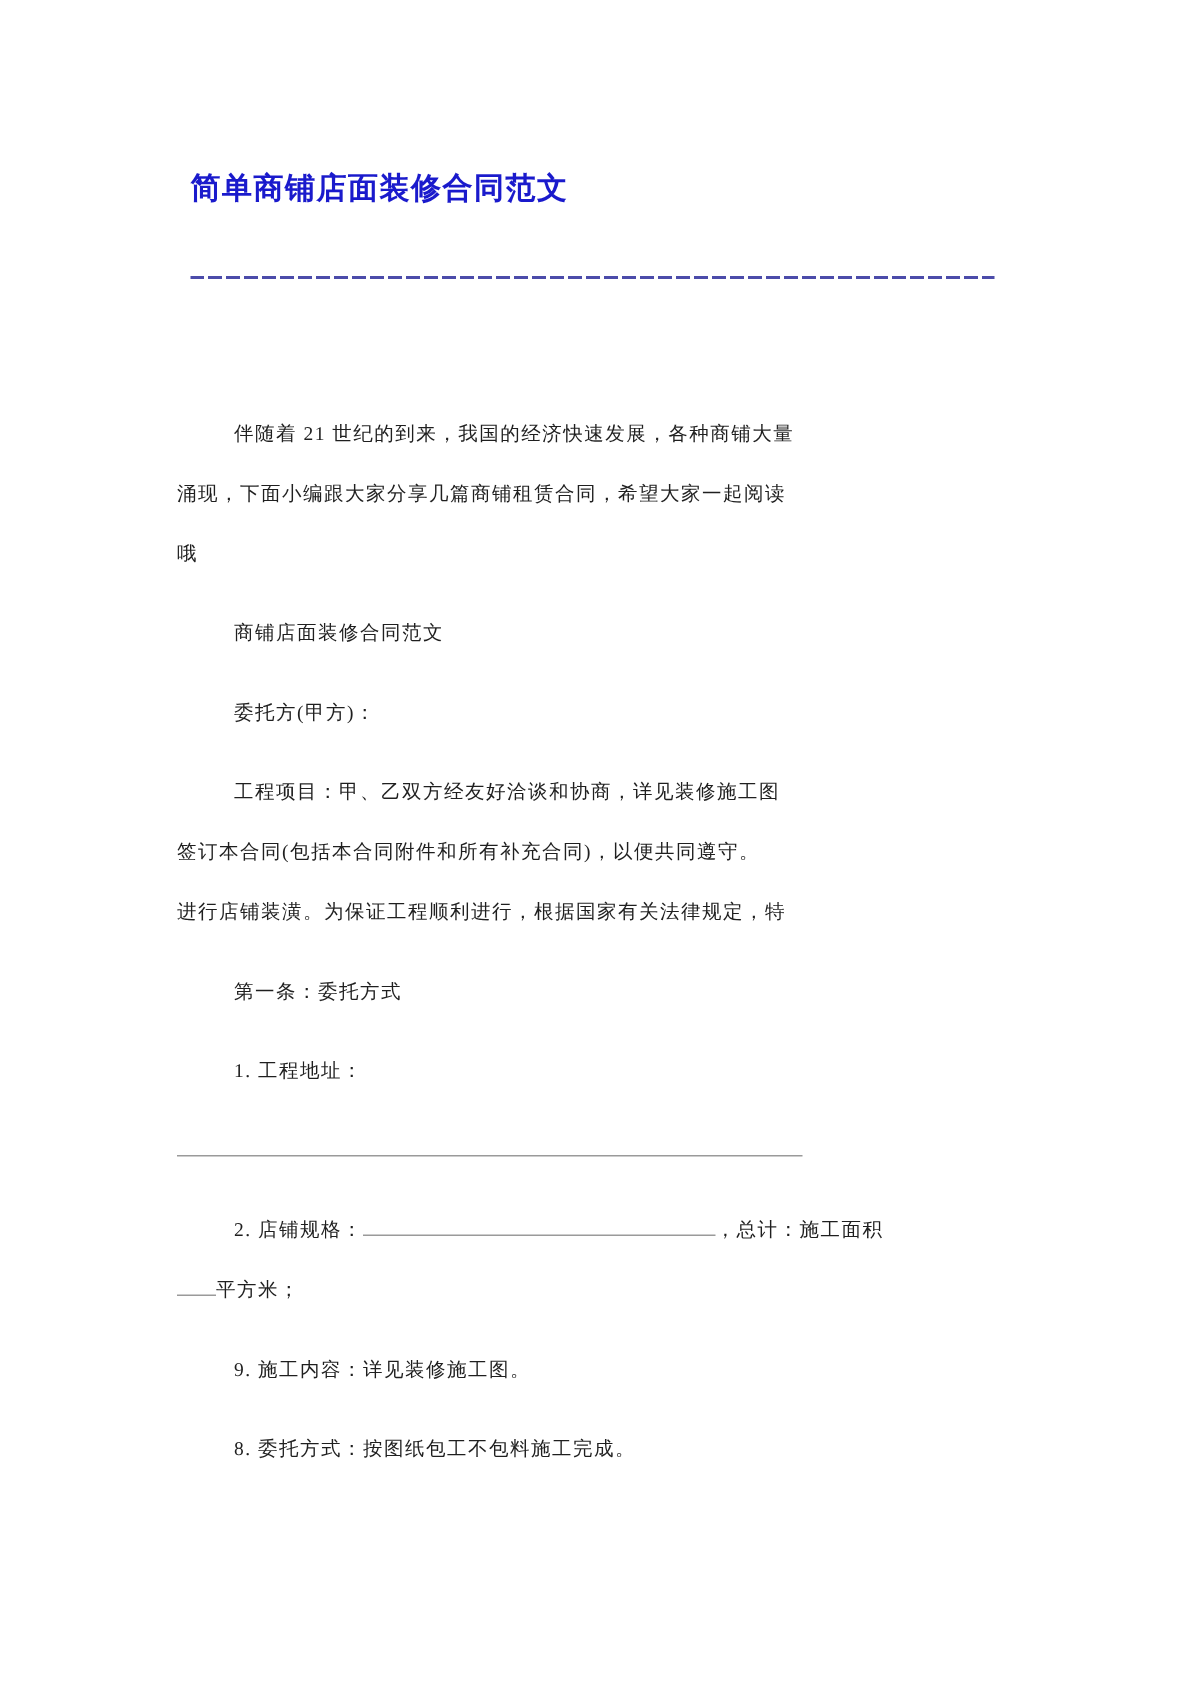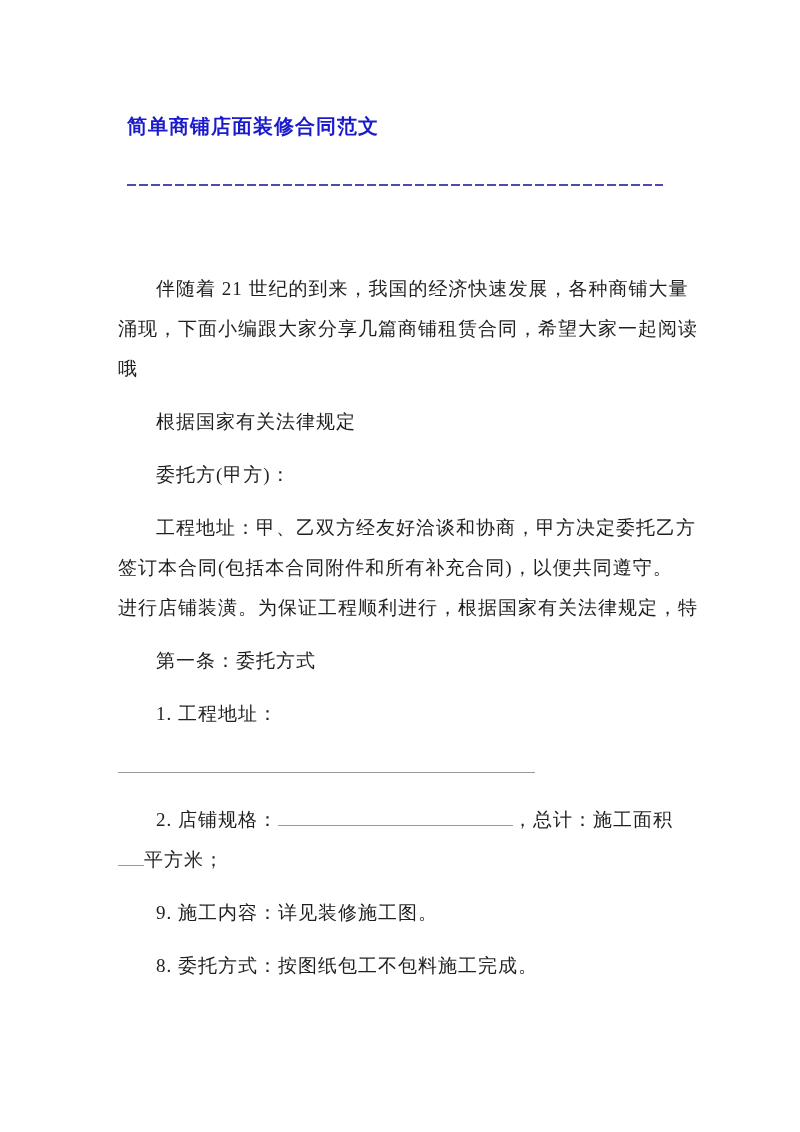--- a/index.html
+++ b/index.html
@@ -34,21 +34,21 @@
     width: 536px;
     margin: 44px 0 0 9px;
     background: repeating-linear-gradient(
       90deg,
       var(--sep-color, #4c4caa) 0 9px,
       transparent 9px 12px
     );
   }
   .doc-body {
     margin-top: 83px;
-    font-size: 19px;
+    font-size: 13px;
     letter-spacing: 1px;
   }
   .paragraph {
     margin: 0 0 13px 0;
   }
   .line {
     height: 40px;
     line-height: 40px;
     white-space: nowrap;
   }
@@ -68,27 +68,27 @@
   <div class="content">
     <div class="doc-title">简单商铺店面装修合同范文</div>
     <div class="separator"></div>
     <div class="doc-body">
         <div class="paragraph">
           <div class="line indent"><span>伴随着 21 世纪的到来，我国的经济快速发展，各种商铺大量</span></div>
           <div class="line"><span>涌现，下面小编跟大家分享几篇商铺租赁合同，希望大家一起阅读</span></div>
           <div class="line"><span>哦</span></div>
         </div>
         <div class="paragraph">
-          <div class="line indent"><span>根据国家有关法律规定</span></div>
+          <div class="line indent"><span>商铺店面装修合同范文</span></div>
         </div>
         <div class="paragraph">
           <div class="line indent"><span>委托方(甲方)：</span></div>
         </div>
         <div class="paragraph">
-          <div class="line indent"><span>工程地址：甲、乙双方经友好洽谈和协商，甲方决定委托乙方</span></div>
+          <div class="line indent"><span>工程项目：甲、乙双方经友好洽谈和协商，详见装修施工图</span></div>
           <div class="line"><span>签订本合同(包括本合同附件和所有补充合同)，以便共同遵守。</span></div>
           <div class="line"><span>进行店铺装潢。为保证工程顺利进行，根据国家有关法律规定，特</span></div>
         </div>
         <div class="paragraph">
           <div class="line indent"><span>第一条：委托方式</span></div>
         </div>
         <div class="paragraph">
           <div class="line indent"><span>1. 工程地址：</span></div>
         </div>
         <div class="paragraph">

